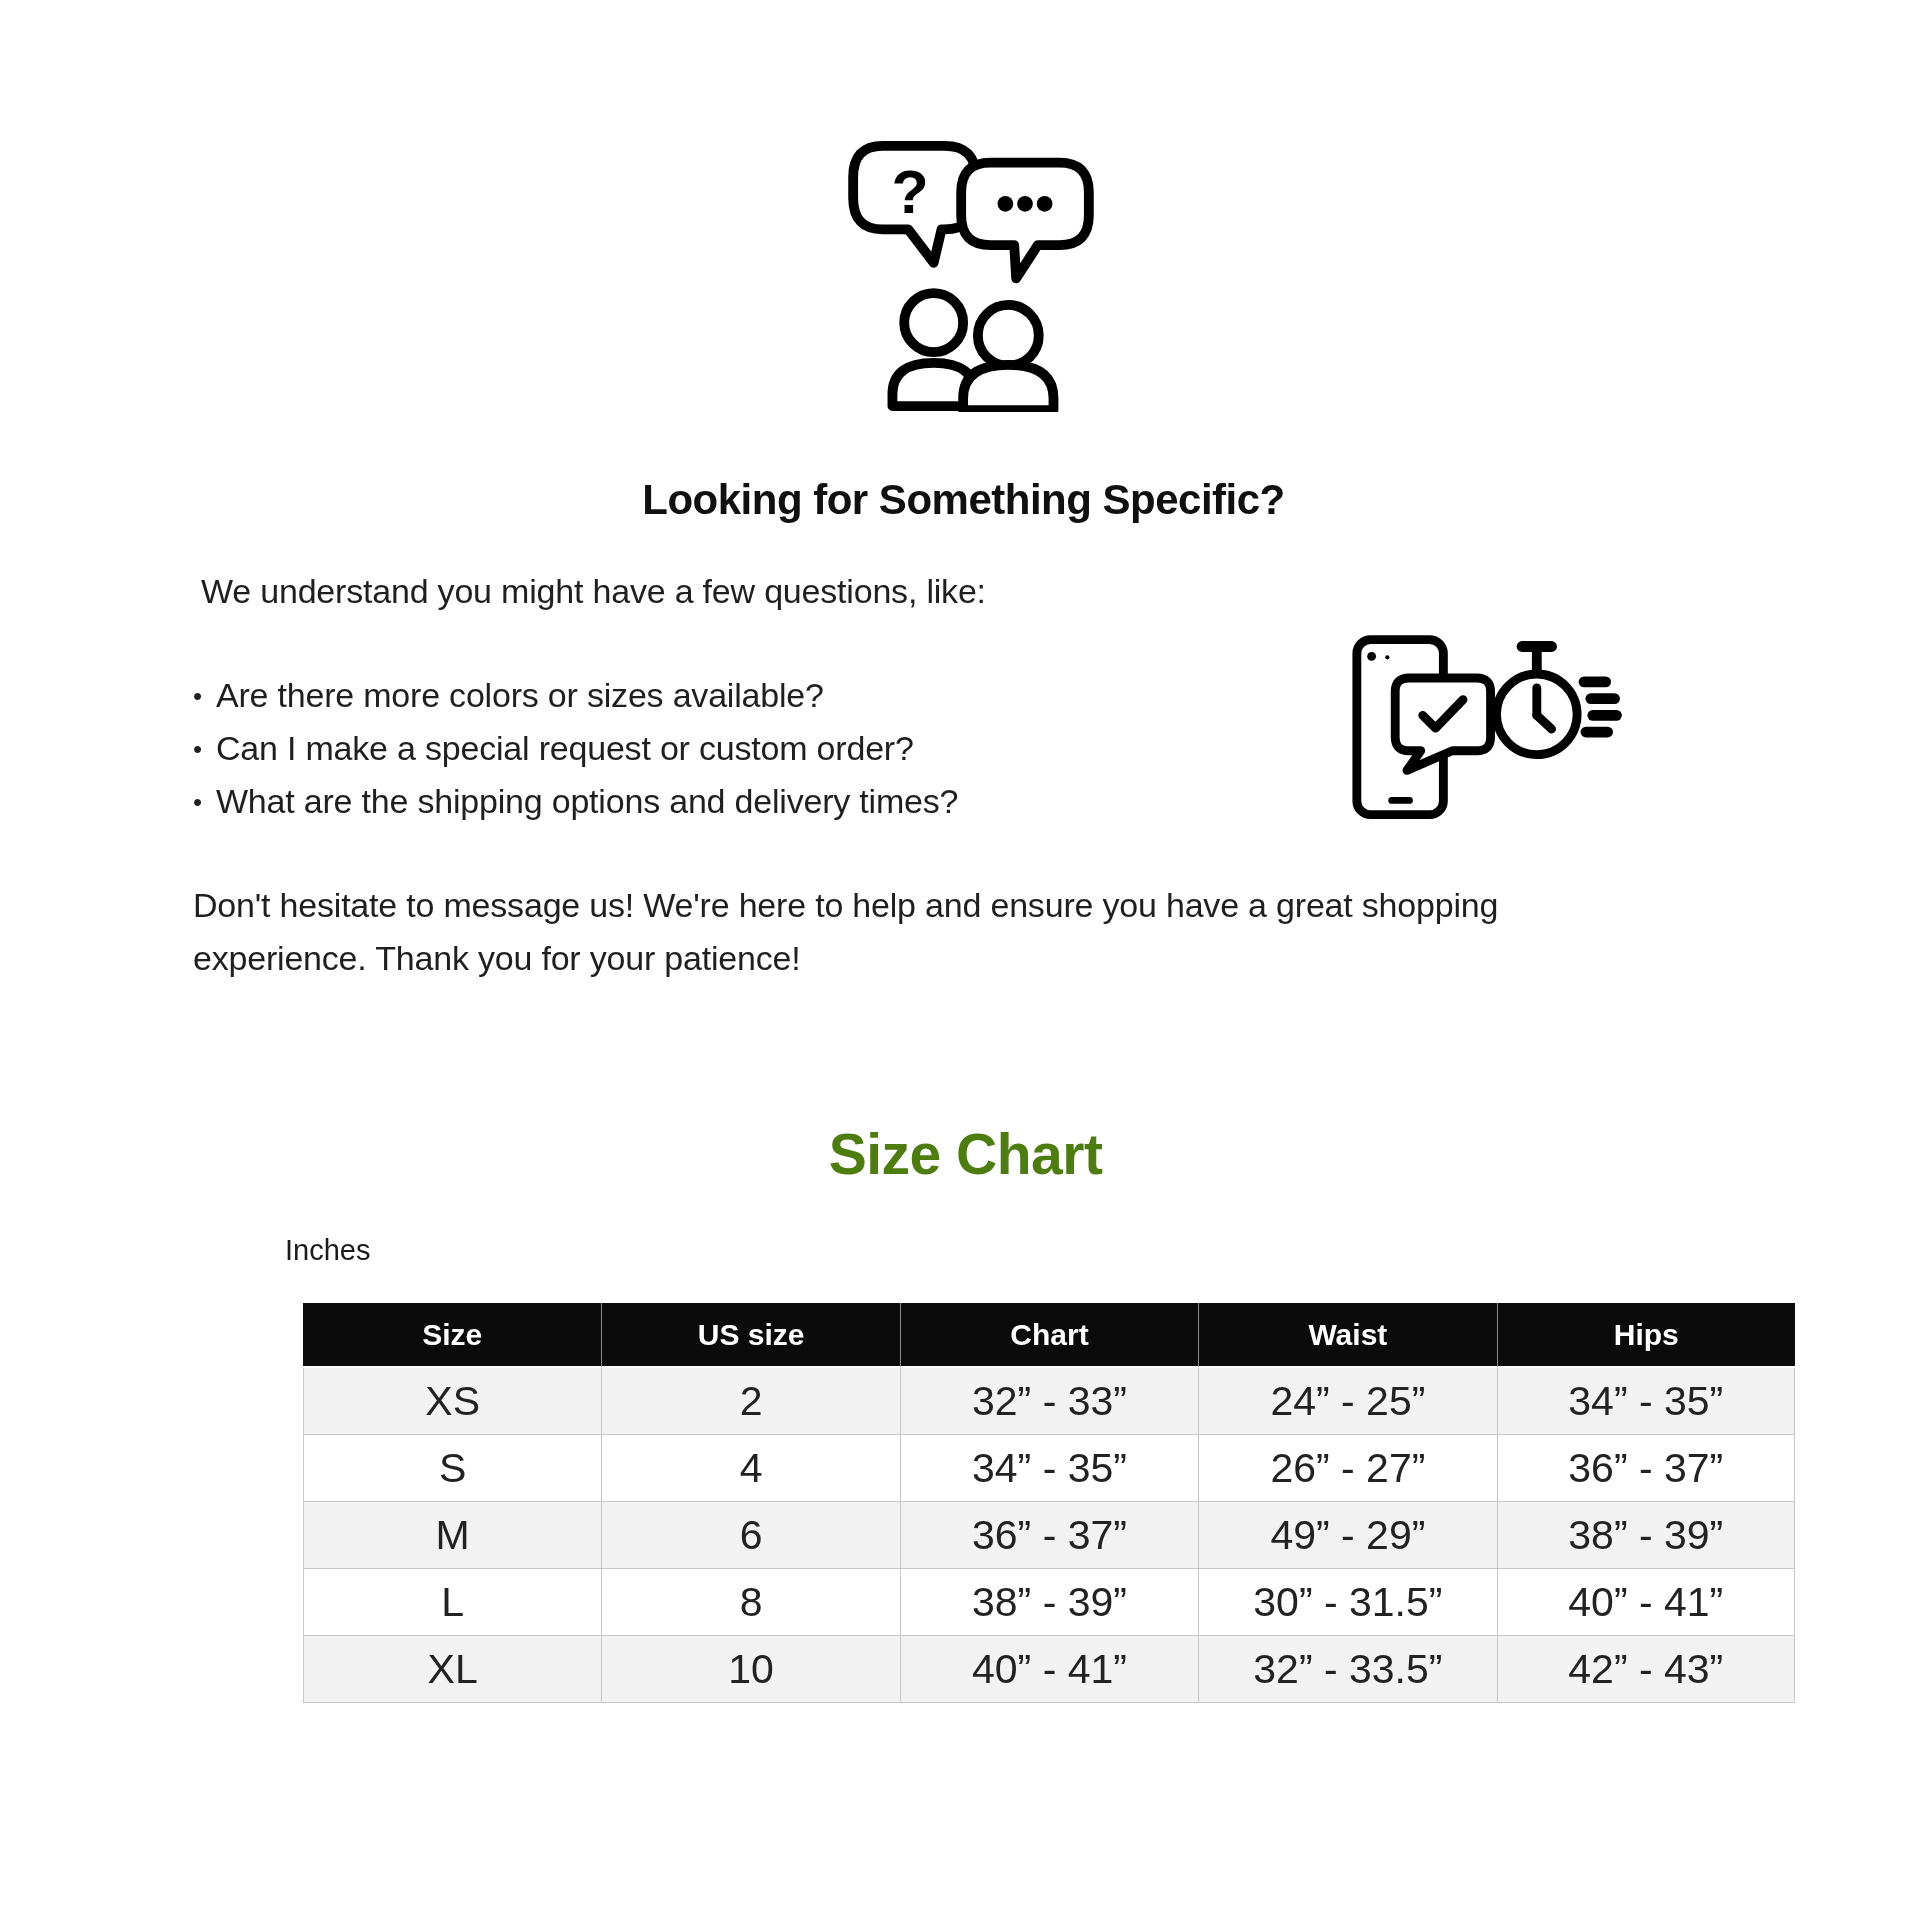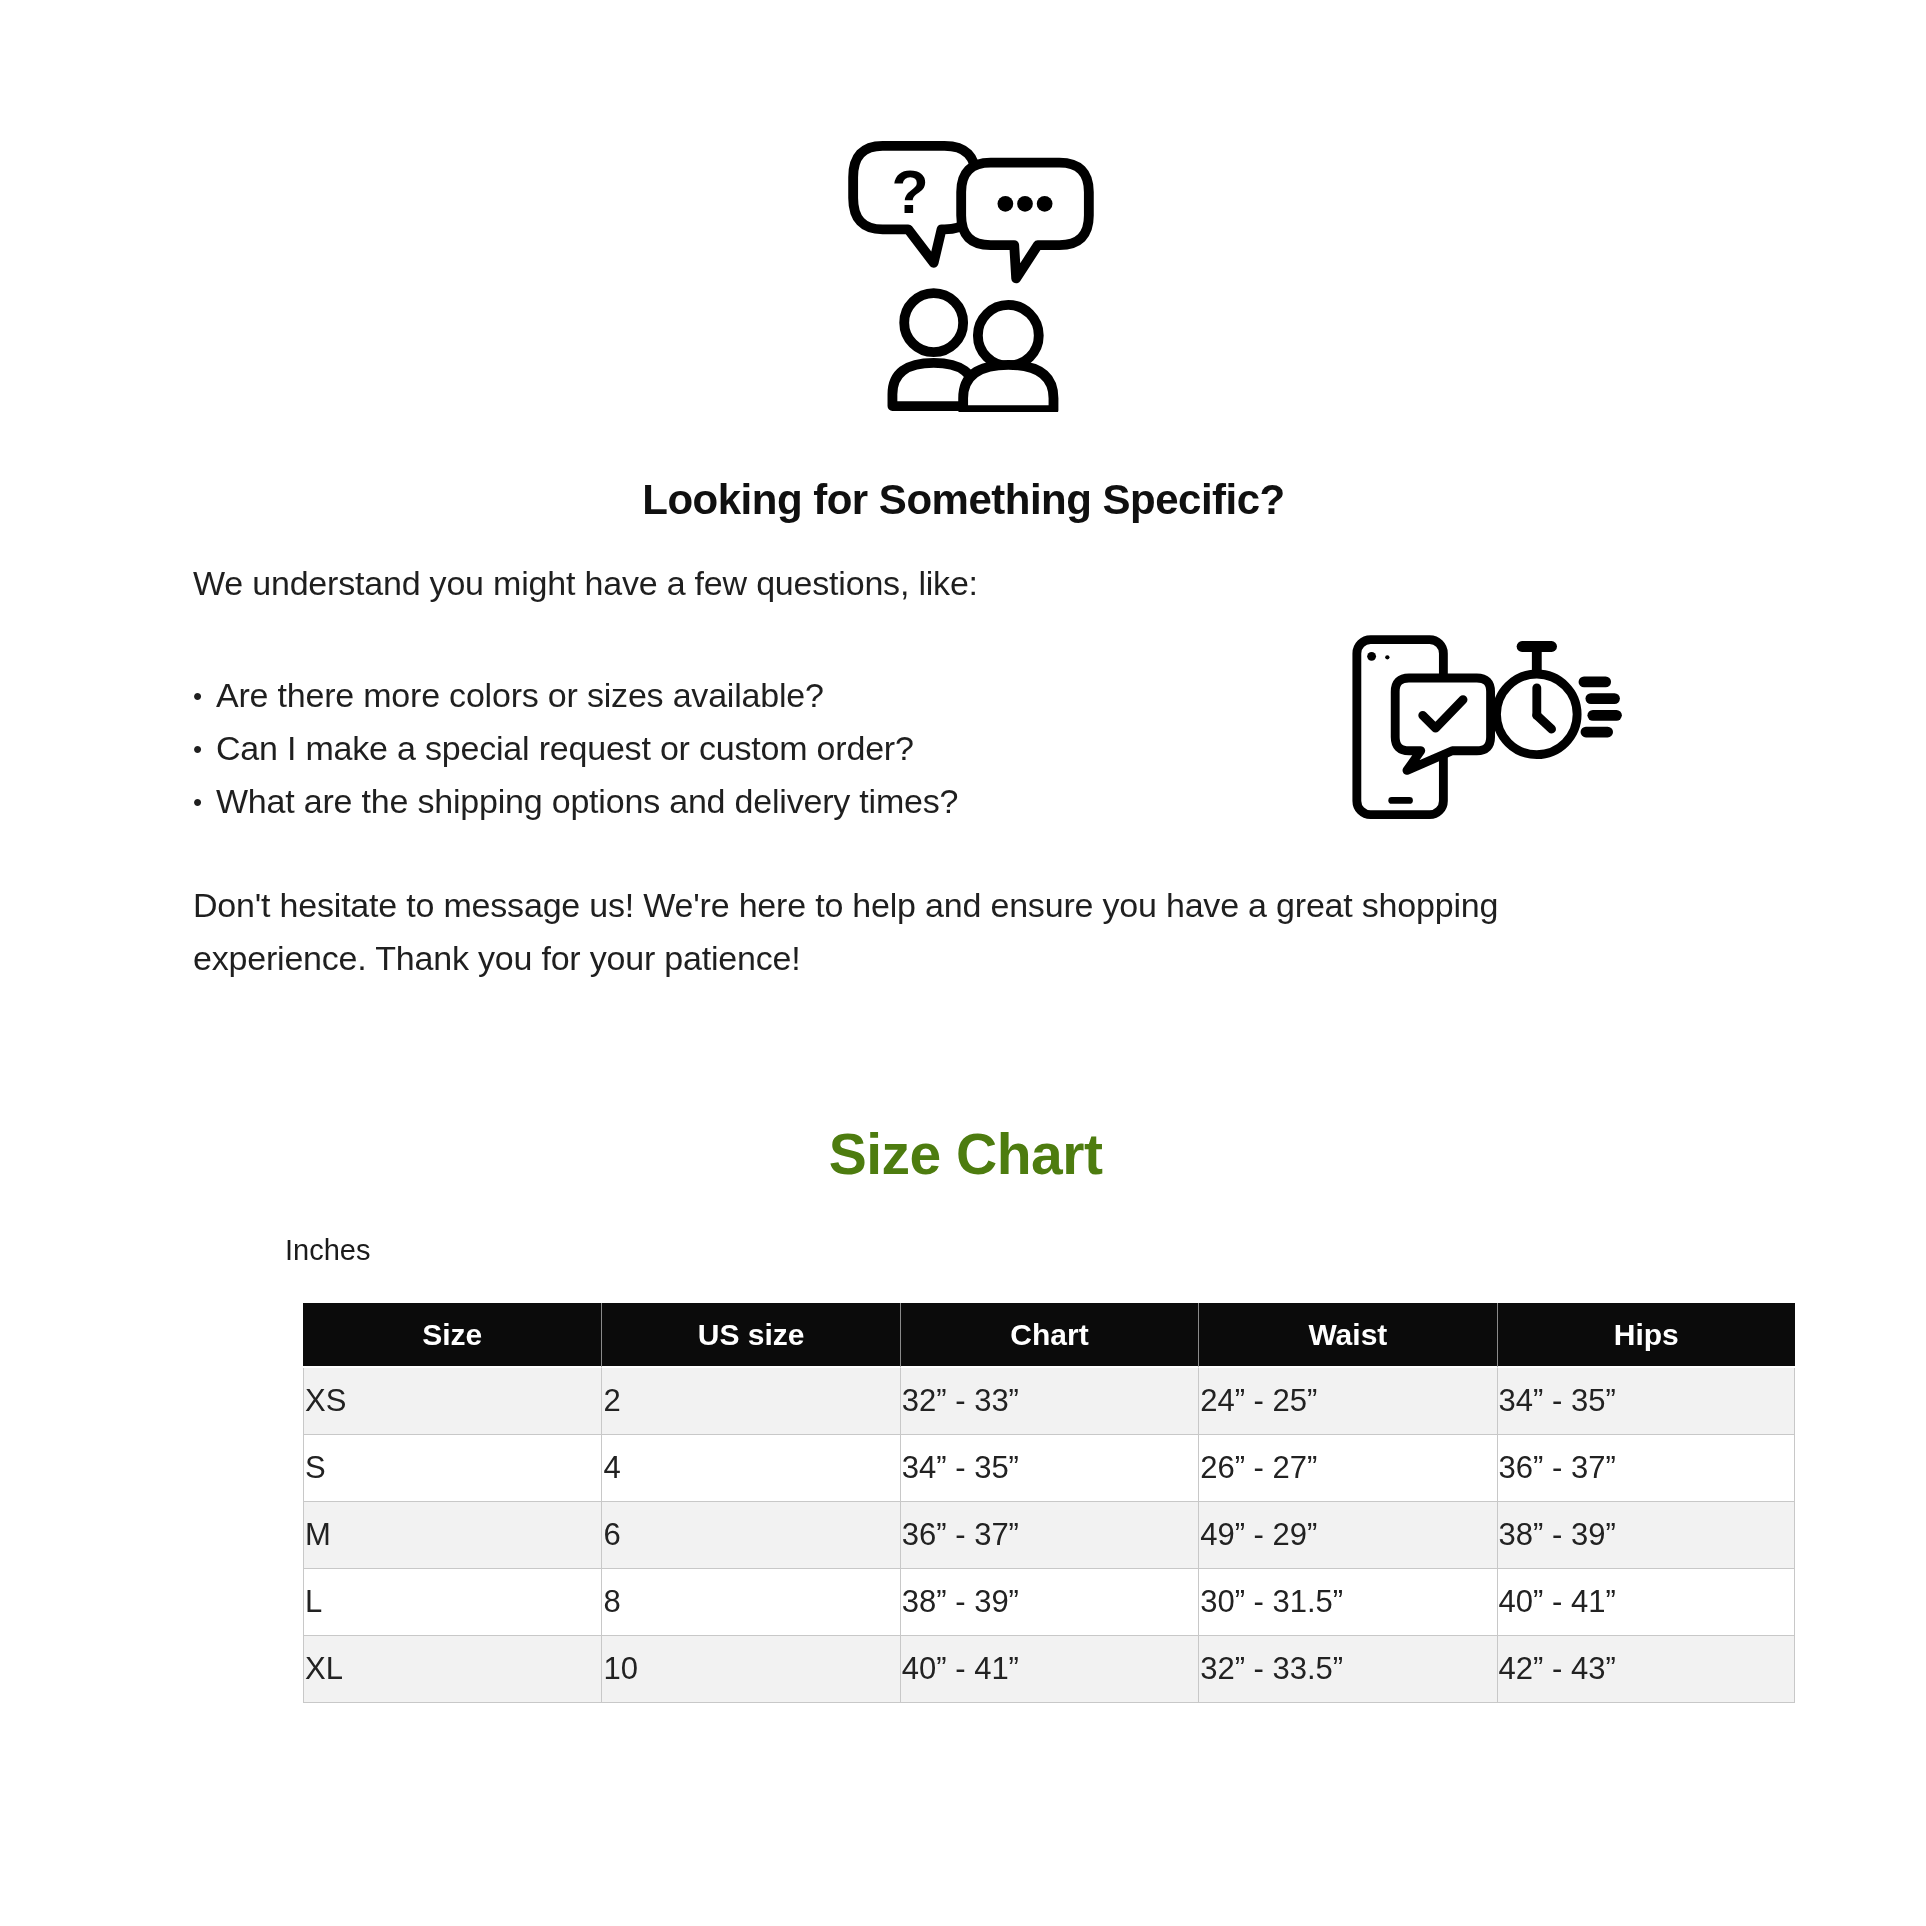--- a/index.html
+++ b/index.html
@@ -19,21 +19,21 @@
   .support-icon{left:1348px;top:630px;width:295px;height:210px;}
 
   
   .section-heading{
     left:0;top:476px;width:100%;
     text-align:center;
     font-size:42px;font-weight:700;letter-spacing:-0.5px;
     color:#101010;margin:0;
   }
   .lead-text{
-    left:193px;top:564px;margin:0;
+    left:193px;top:564px;margin:8px;
     font-size:34px;letter-spacing:-0.2px;color:#1f1f1f;
   }
   .question-list{
     left:193px;top:669px;
     font-size:34px;line-height:52px;letter-spacing:-0.2px;color:#1f1f1f;
   }
   .bullet-line{white-space:nowrap;}
   .bullet-marker{font-size:26px;margin-right:14px;vertical-align:2px;}
   .closing-text{
     left:193px;top:879px;margin:0;width:1485px;
@@ -57,22 +57,22 @@
   }
   .size-table th{
     background:var(--header-bg,#0b0b0b);
     color:var(--header-text,#ffffff);
     font-size:30px;font-weight:700;
     height:61px;text-align:center;vertical-align:middle;
     border-bottom:2px solid #ffffff;
   }
   .size-table th + th{border-left:1px solid #8a8a8a;}
   .size-table td{
-    font-size:31px;color:#222222;
-    height:64px;vertical-align:middle;
+    font-size:41px;color:#222222;
+    height:64px;text-align:center;vertical-align:middle;
     border-bottom:1px solid var(--border,#c8c8c8);
   }
   .size-table td + td{border-left:1px solid var(--border,#c8c8c8);}
   .size-table td:first-child{border-left:1px solid var(--border,#c8c8c8);}
   .size-table td:last-child{border-right:1px solid var(--border,#c8c8c8);}
   .size-table tbody tr:nth-child(odd) td{background:var(--row-alt-bg,#f2f2f2);}
   .size-table tbody tr:nth-child(even) td{background:var(--row-bg,#ffffff);}
 </style>
 </head>
 <body>

